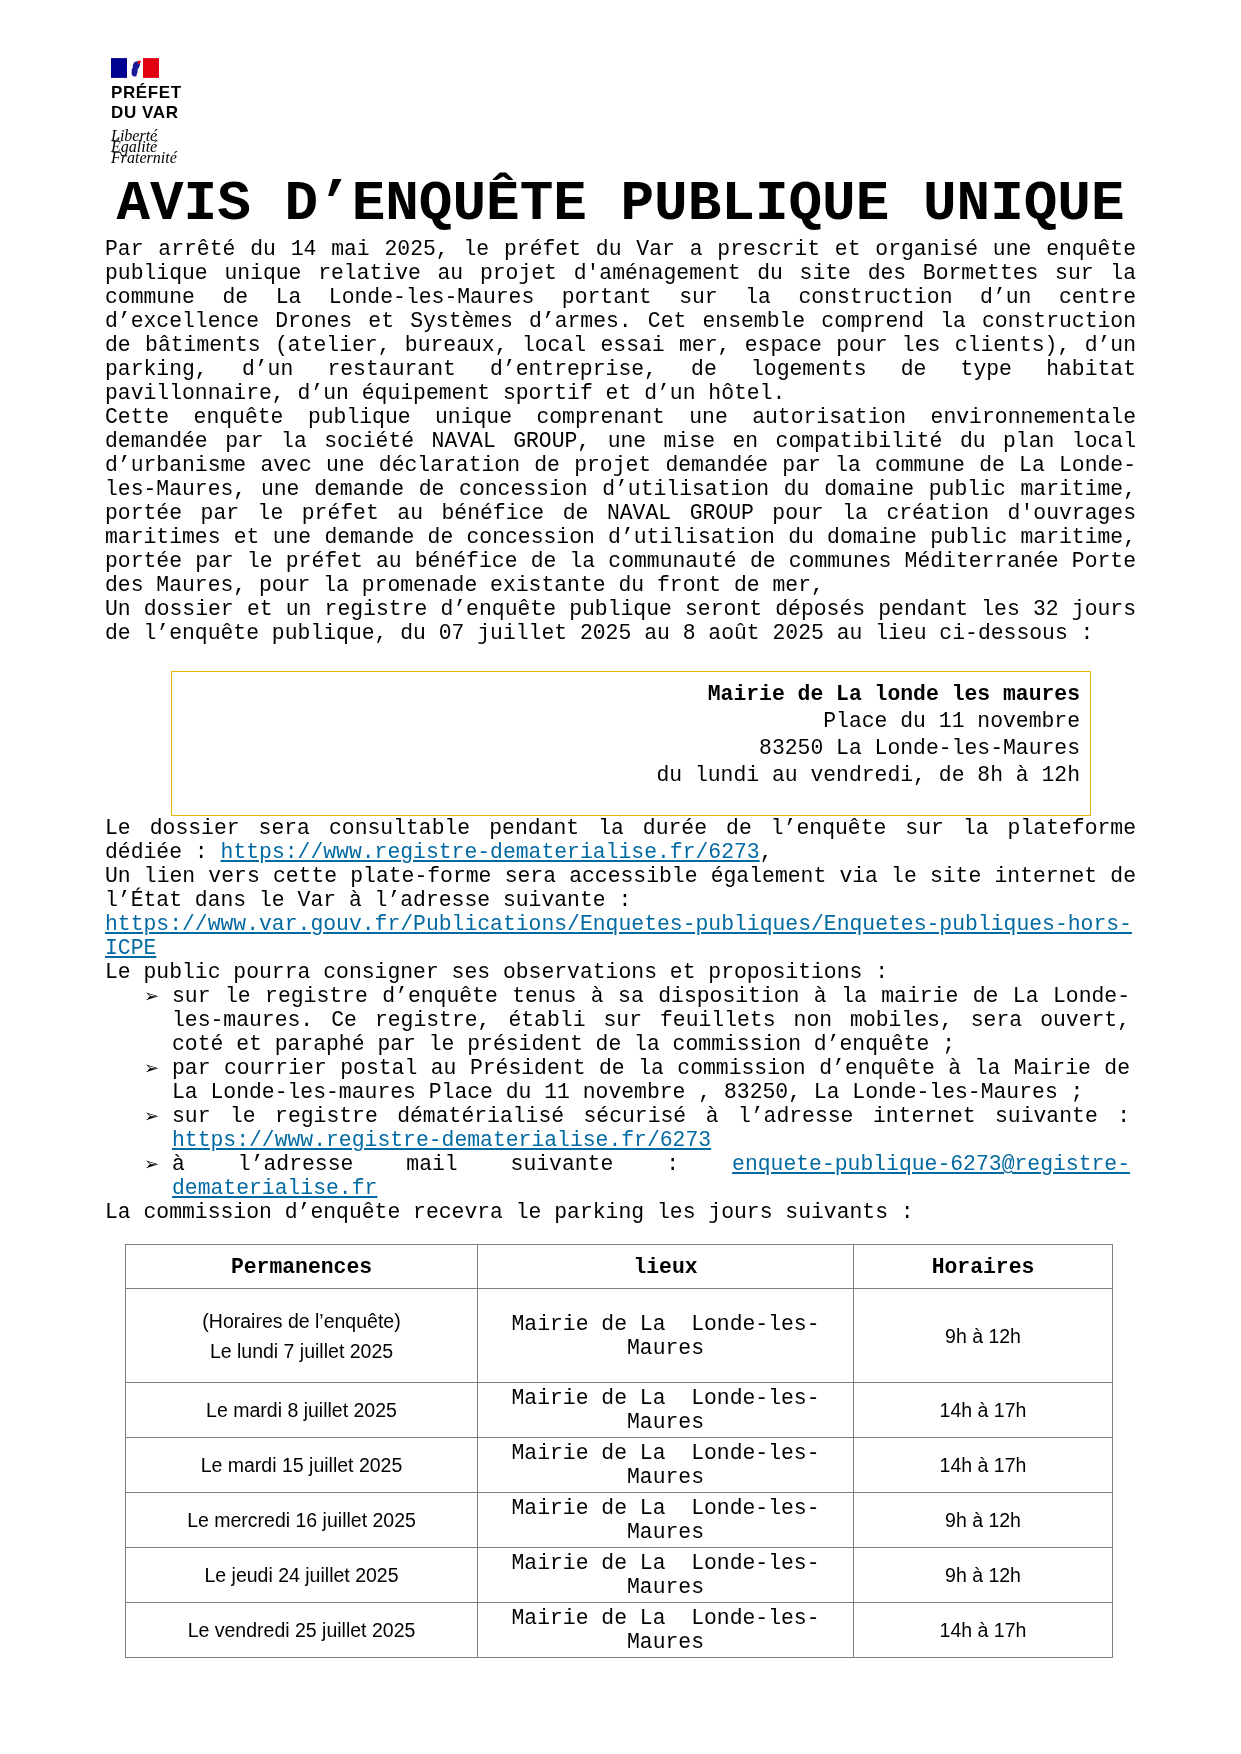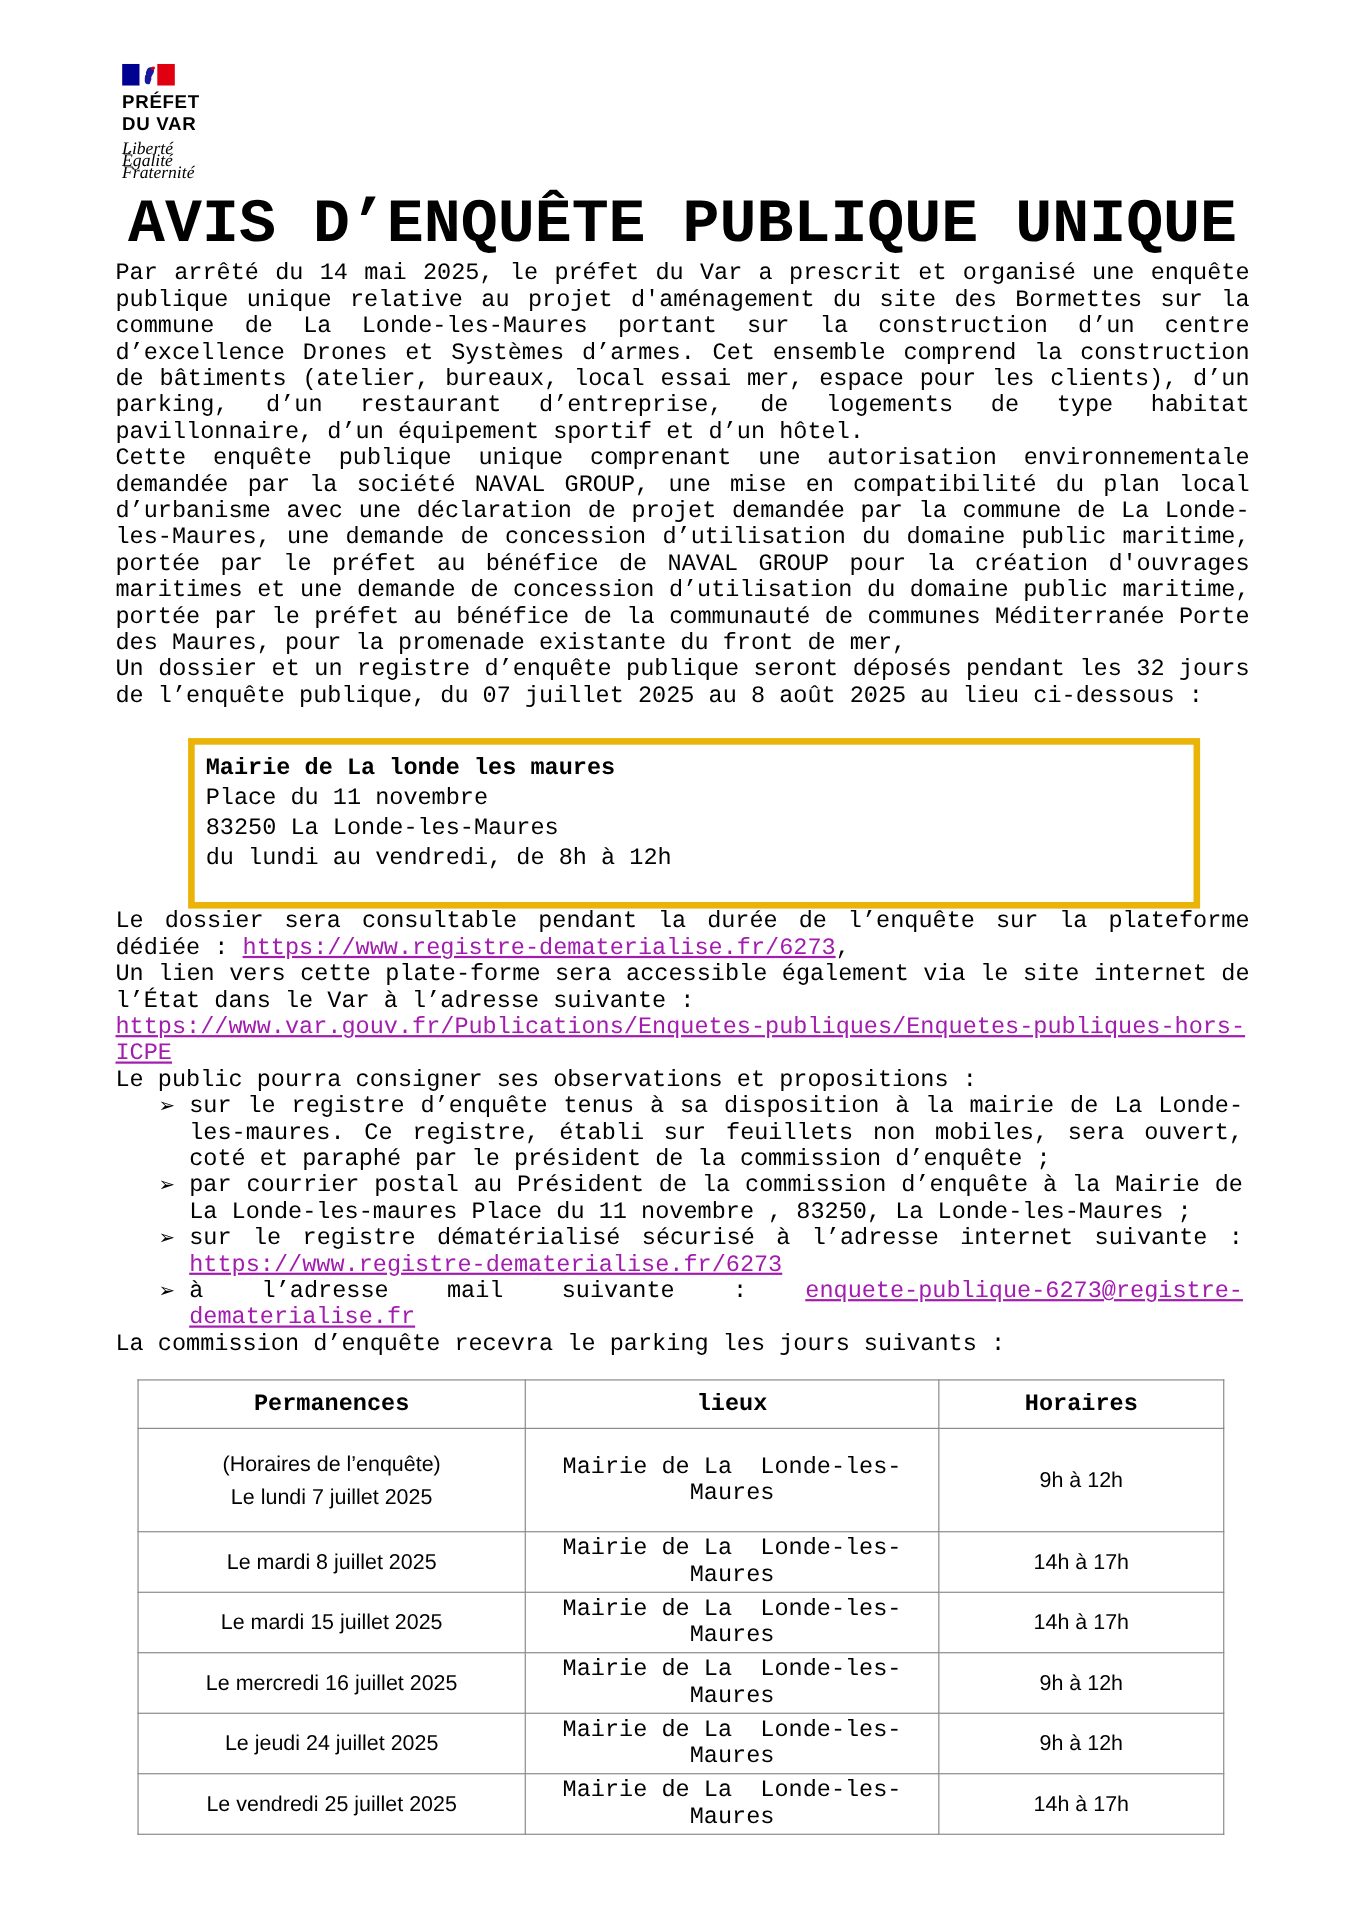--- a/index.html
+++ b/index.html
@@ -49,31 +49,31 @@
   }
 
   
   p.body { margin: 0; text-align: justify; }
   p.left { text-align: left; }
   .gap-lg { margin-top: 24px; }
   .gap-md { margin-top: 13px; }
   .gap-sm { margin-top: 10px; }
 
   a.link, .link {
-    color: #a21caf;
+    color: #0369a1;
     text-decoration: underline;
     cursor: pointer;
   }
 
   
   .venue-box {
     margin: 26px 0 0 66px;
     width: 920px;
-    border: 6px solid #eab308;
-    text-align: left;
+    border: 1px solid #eab308;
+    text-align: right;
     padding: 9px 10px 26px 10px;
     line-height: 27px;
   }
   .venue-name { font-weight: bold; }
 
   
   ul.bullets { list-style: none; margin: 0; padding: 0; }
   ul.bullets li {
     position: relative;
     margin-left: 67px;

